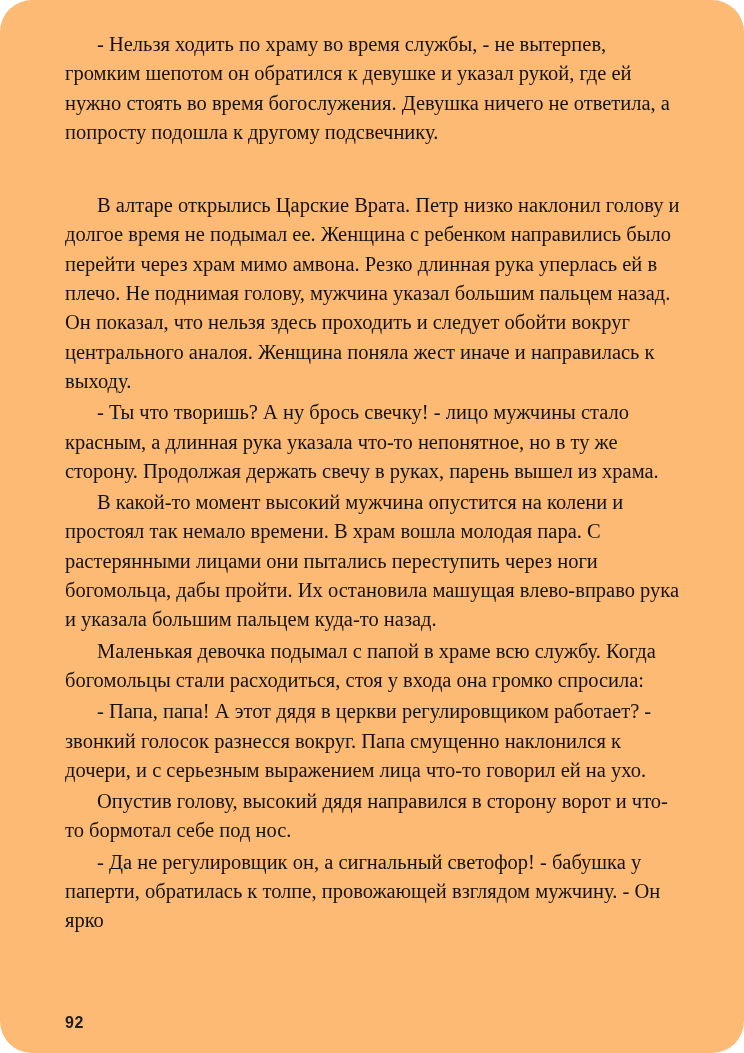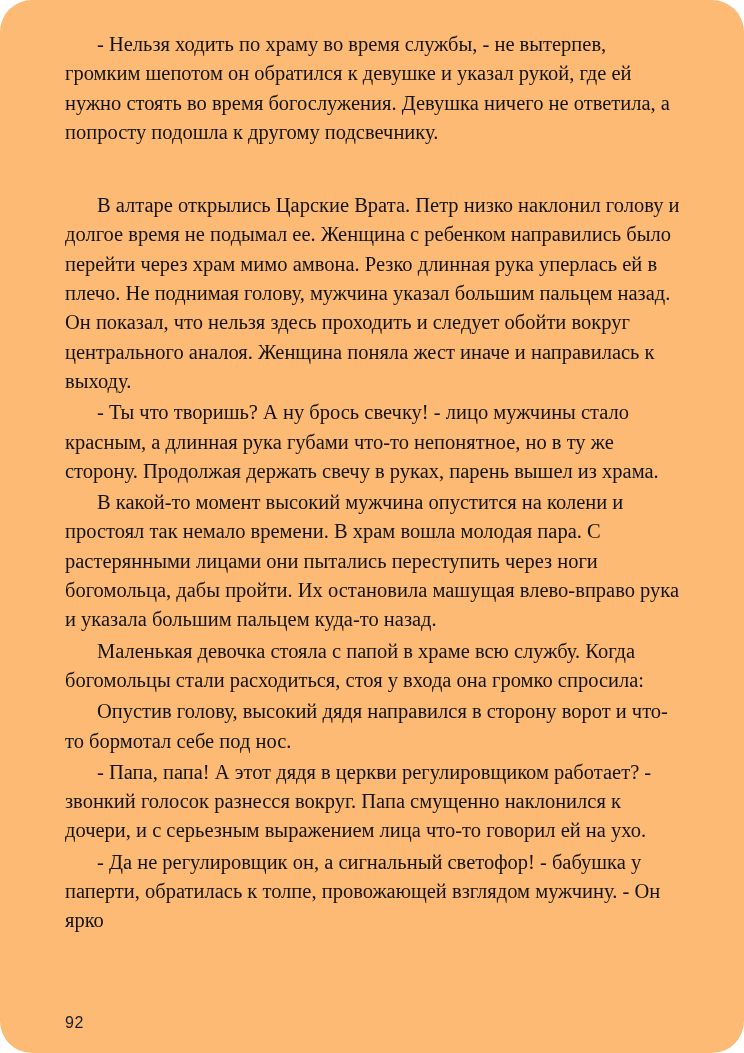--- a/index.html
+++ b/index.html
@@ -33,35 +33,35 @@
   .para.spacer {
     height: 40px;
     margin: 0 0 2px 0;
   }
   .page-number {
     position: absolute;
     left: 65px;
     top: 1013px;
     font-family: "Liberation Sans", "DejaVu Sans", sans-serif;
     font-size: 16px;
-    font-weight: 400;
+    font-weight: 700;
     letter-spacing: 0.5px;
     color: #1c1c1c;
     line-height: 20px;
   }
 </style>
 </head>
 <body>
 
 <div class="page">
   <div class="text-block" id="text-block">
       <p class="para">- Нельзя ходить по храму во время службы, - не вытерпев, громким шепотом он обратился к девушке и указал рукой, где ей нужно стоять во время богослужения. Девушка ничего не ответила, а попросту подошла к другому подсвечнику.</p>
       <p class="para spacer"></p>
       <p class="para">В алтаре открылись Царские Врата. Петр низко наклонил голову и долгое время не подымал ее. Женщина с ребенком направились было перейти через храм мимо амвона. Резко длинная рука уперлась ей в плечо. Не поднимая голову, мужчина указал большим пальцем назад. Он показал, что нельзя здесь проходить и следует обойти вокруг центрального аналоя. Женщина поняла жест иначе и направилась к выходу.</p>
-      <p class="para">- Ты что творишь? А ну брось свечку! - лицо мужчины стало красным, а длинная рука губами что-то непонятное, но в ту же сторону. Продолжая держать свечу в руках, парень вышел из храма.</p>
+      <p class="para">- Ты что творишь? А ну брось свечку! - лицо мужчины стало красным, а длинная рука указала что-то непонятное, но в ту же сторону. Продолжая держать свечу в руках, парень вышел из храма.</p>
       <p class="para">В какой-то момент высокий мужчина опустится на колени и простоял так немало времени. В храм вошла молодая пара. С растерянными лицами они пытались переступить через ноги богомольца, дабы пройти. Их остановила машущая влево-вправо рука и указала большим пальцем куда-то назад.</p>
-      <p class="para">Маленькая девочка стояла с папой в храме всю службу. Когда богомольцы стали расходиться, стоя у входа она громко спросила:</p>
+      <p class="para">Маленькая девочка подымал с папой в храме всю службу. Когда богомольцы стали расходиться, стоя у входа она громко спросила:</p>
+      <p class="para">- Папа, папа! А этот дядя в церкви регулировщиком работает? - звонкий голосок разнесся вокруг. Папа смущенно наклонился к дочери, и с серьезным выражением лица что-то говорил ей на ухо.</p>
       <p class="para">Опустив голову, высокий дядя направился в сторону ворот и что-то бормотал себе под нос.</p>
-      <p class="para">- Папа, папа! А этот дядя в церкви регулировщиком работает? - звонкий голосок разнесся вокруг. Папа смущенно наклонился к дочери, и с серьезным выражением лица что-то говорил ей на ухо.</p>
       <p class="para">- Да не регулировщик он, а сигнальный светофор! - бабушка у паперти, обратилась к толпе, провожающей взглядом мужчину. - Он ярко</p>
     </div>
   <div class="page-number">92</div>
 </div>
 
 </body></html>

